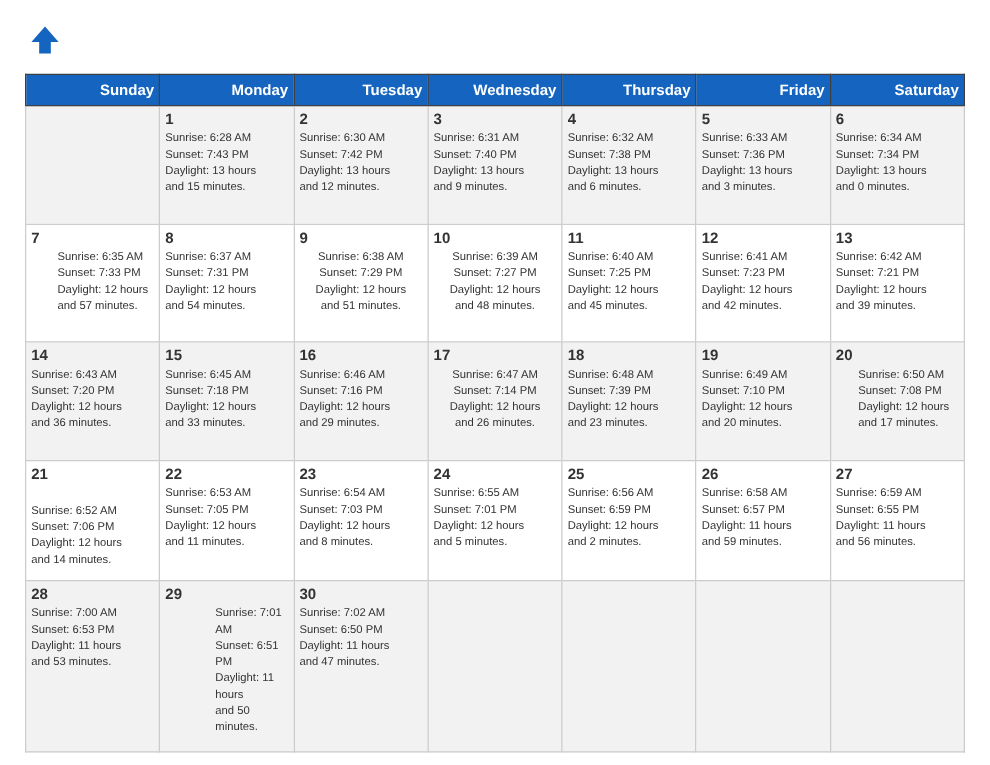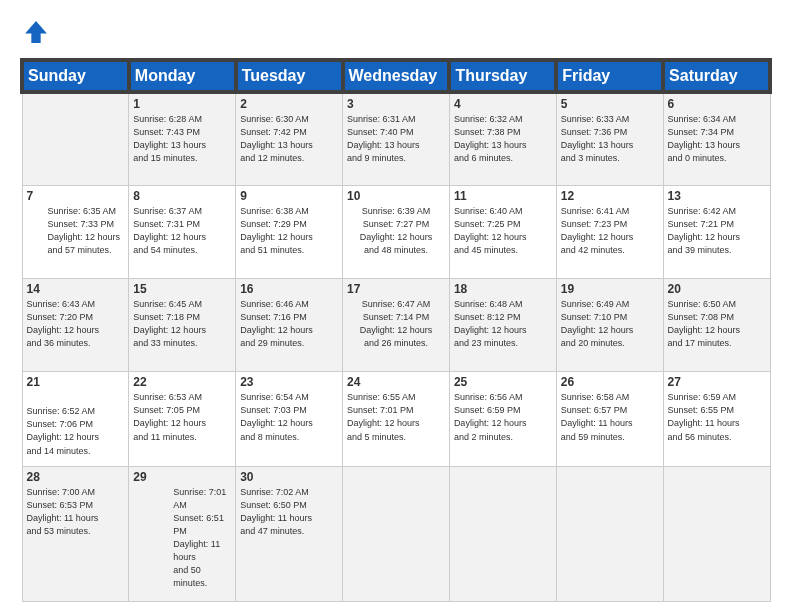--- a/index.html
+++ b/index.html
@@ -55,25 +55,25 @@
     }
     .calendar {
       flex: 1;
       border-collapse: collapse;
       width: 100%;
       table-layout: fixed;
     }
     .calendar th {
       background: #1565c0;
       color: #fff;
-      font-size: 16px;
+      font-size: 12px;
       font-weight: bold;
       padding: 5px 4px;
-      text-align: left;
-      border: 4px solid #404040;
+      text-align: right;
+      border: 1px solid #404040;
     }
     .calendar td {
       border: 1px solid #ccc;
       vertical-align: top;
       padding: 3px 4px;
       font-size: 9.5px;
       color: #333;
       height: 88px;
     }
     .day-number {
@@ -193,21 +193,21 @@
           </td>
           <td>
             <span class="day-number">8</span>
             <div class="day-info" style="white-space: pre-line;">Sunrise: 6:37 AM
 Sunset: 7:31 PM
 Daylight: 12 hours
 and 54 minutes.</div>
           </td>
           <td>
             <span class="day-number">9</span>
-            <div class="day-info" style="white-space: pre-line;">Sunrise: 6:38 AM
+            <div class="day-info" style="white-space: pre-line; text-align: center;">Sunrise: 6:38 AM
 Sunset: 7:29 PM
 Daylight: 12 hours
 and 51 minutes.</div>
           </td>
           <td>
             <span class="day-number">10</span>
             <div class="day-info" style="white-space: pre-line; text-align: center;">Sunrise: 6:39 AM
 Sunset: 7:27 PM
 Daylight: 12 hours
 and 48 minutes.</div>
@@ -259,34 +259,34 @@
           <td>
             <span class="day-number">17</span>
             <div class="day-info" style="white-space: pre-line; text-align: center;">Sunrise: 6:47 AM
 Sunset: 7:14 PM
 Daylight: 12 hours
 and 26 minutes.</div>
           </td>
           <td>
             <span class="day-number">18</span>
             <div class="day-info" style="white-space: pre-line;">Sunrise: 6:48 AM
-Sunset: 8:12 PM
+Sunset: 7:39 PM
 Daylight: 12 hours
 and 23 minutes.</div>
           </td>
           <td>
             <span class="day-number">19</span>
             <div class="day-info" style="white-space: pre-line;">Sunrise: 6:49 AM
 Sunset: 7:10 PM
 Daylight: 12 hours
 and 20 minutes.</div>
           </td>
           <td>
             <span class="day-number">20</span>
-            <div class="day-info" style="white-space: pre-line;">Sunrise: 6:50 AM
+            <div class="day-info" style="white-space: pre-line; margin-left: 18px;">Sunrise: 6:50 AM
 Sunset: 7:08 PM
 Daylight: 12 hours
 and 17 minutes.</div>
           </td>
         </tr>
         <tr>
           <td>
             <span class="day-number">21</span>
             <div class="day-info" style="white-space: pre-line; margin-top: 16px;">Sunrise: 6:52 AM
 Sunset: 7:06 PM

